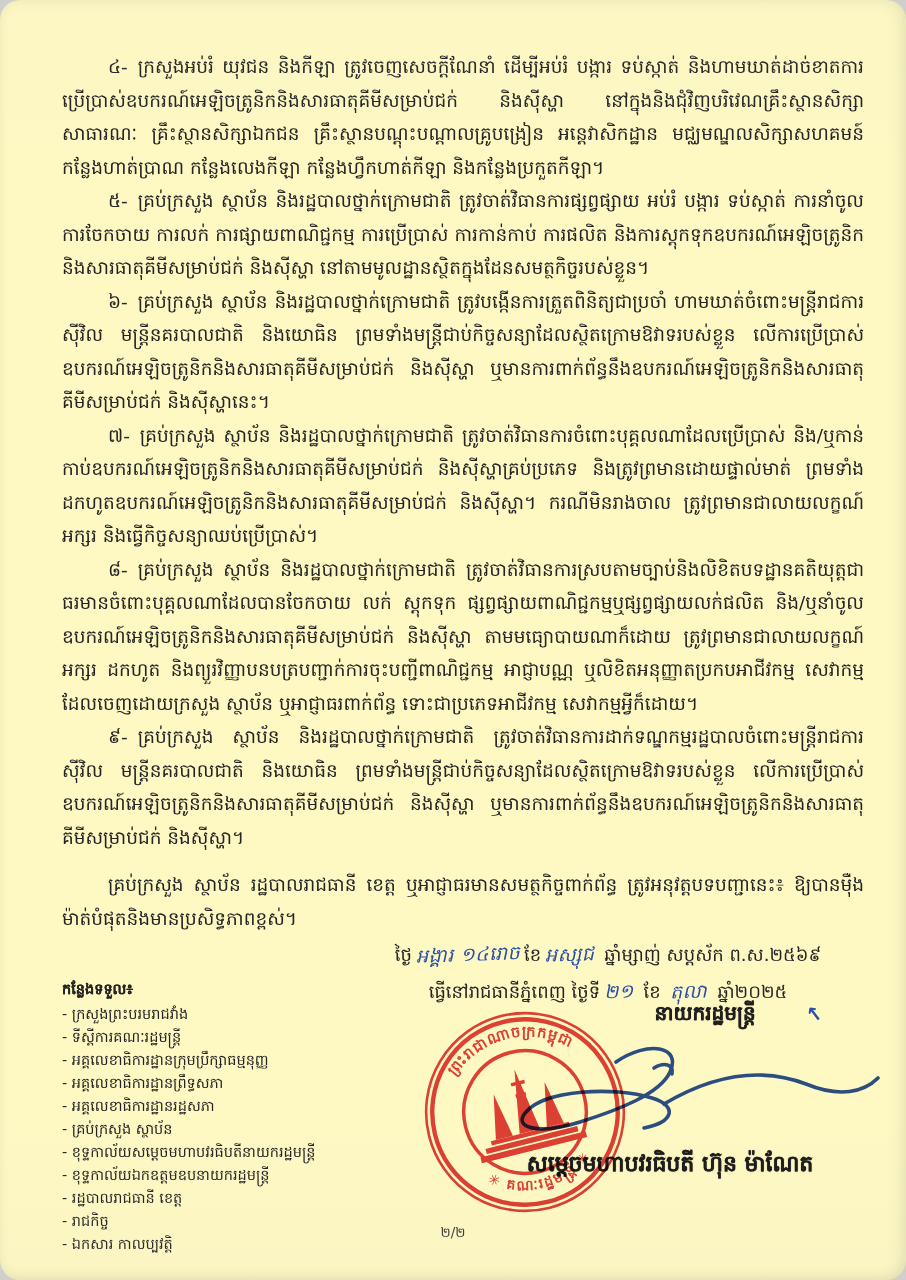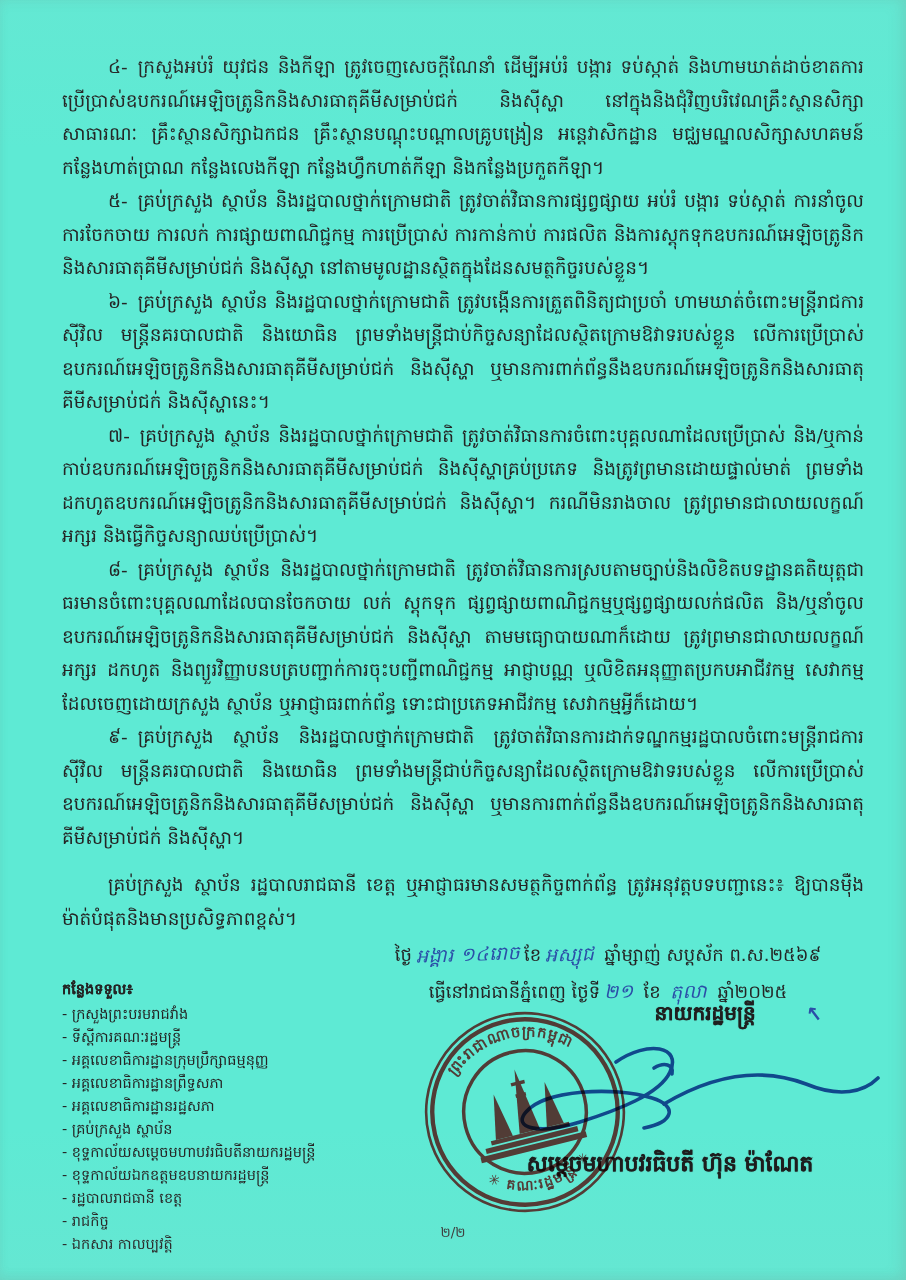--- a/index.html
+++ b/index.html
@@ -5,24 +5,25 @@
   html,body{margin:0;padding:0;}
   body{
     background:#cfcfcb;
     font-family:"DejaVu Sans","Liberation Sans",sans-serif;
     -webkit-font-smoothing:antialiased;
   }
   .page{
     position:relative;
     width:906px;height:1280px;
     margin:0 auto;
-    background:#5eead4;
+    background:#fef9c3;
     box-shadow:inset -6px 0 14px rgba(120,120,115,.12), inset 0 -4px 10px rgba(120,120,115,.08);
     overflow:hidden;
     color:#232323;
+    border-radius:20px;
   }
   
   .page::after{
     content:"";position:absolute;inset:0;pointer-events:none;
     background:linear-gradient(180deg, rgba(200,200,195,.05), rgba(255,255,255,0) 12%, rgba(255,255,255,0) 88%, rgba(190,190,185,.07));
   }
 
   .doc-body{
     position:absolute;top:50px;left:62px;right:42px;
     font-size:18.5px;line-height:33.5px;

